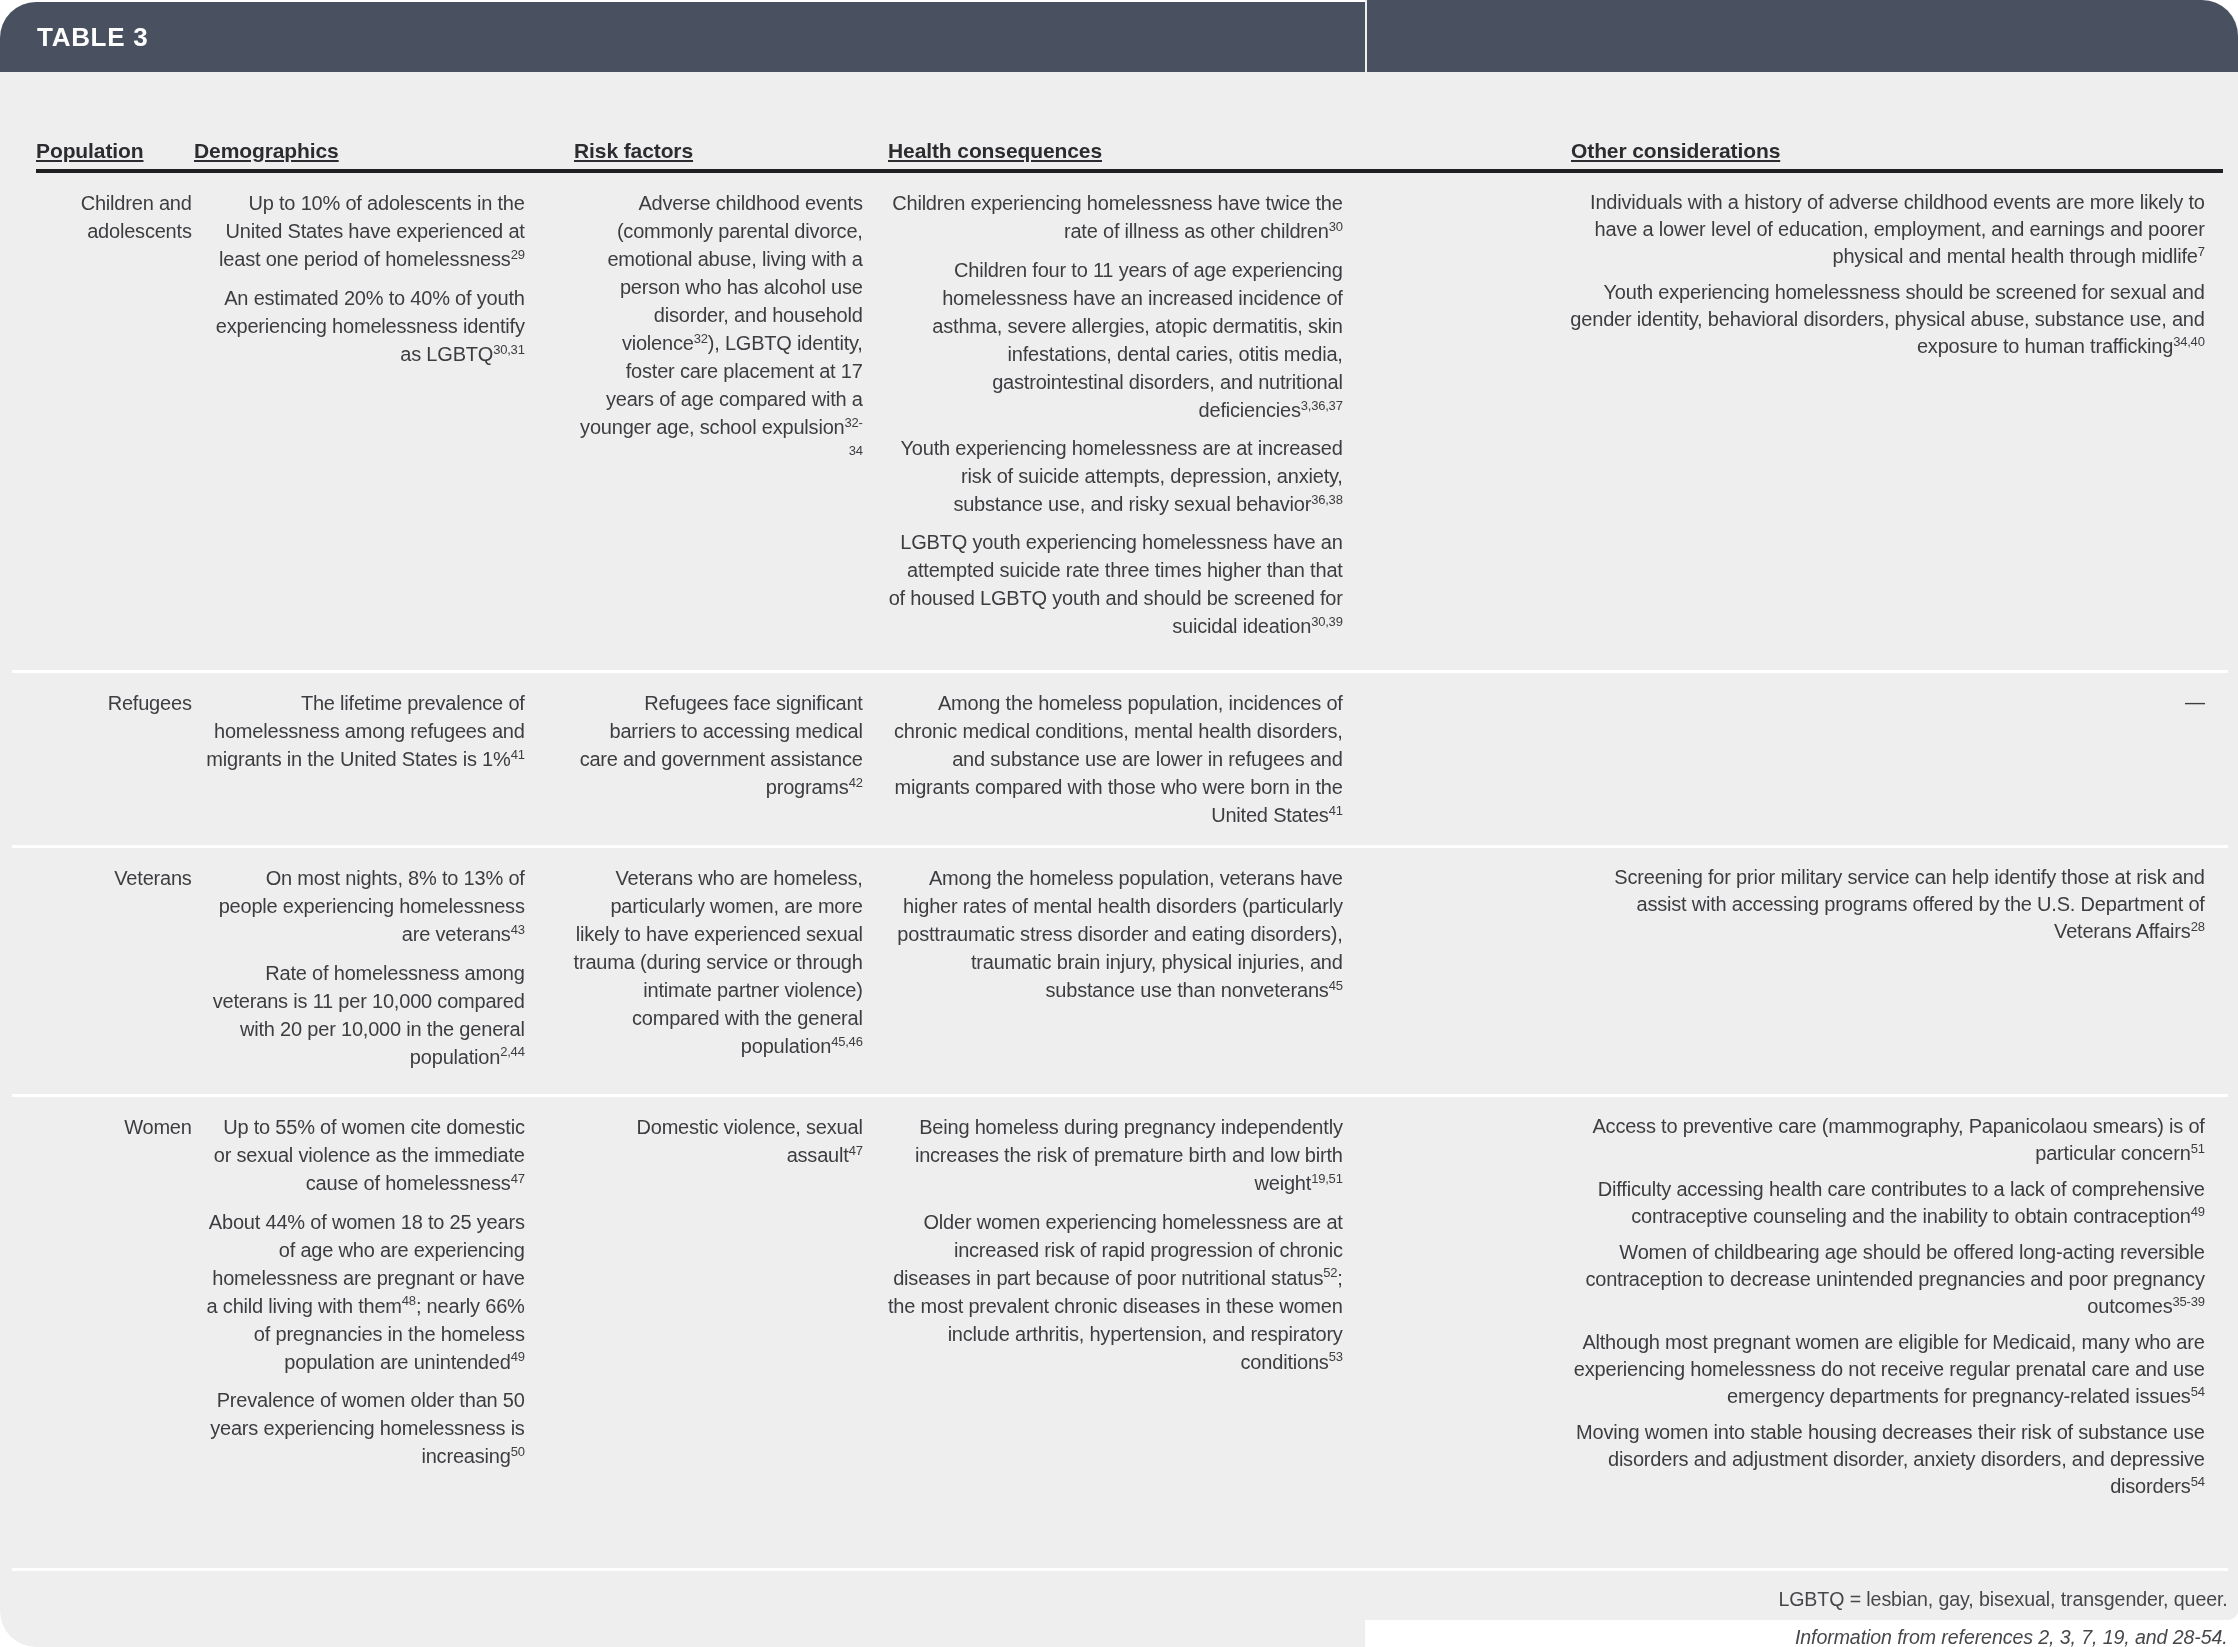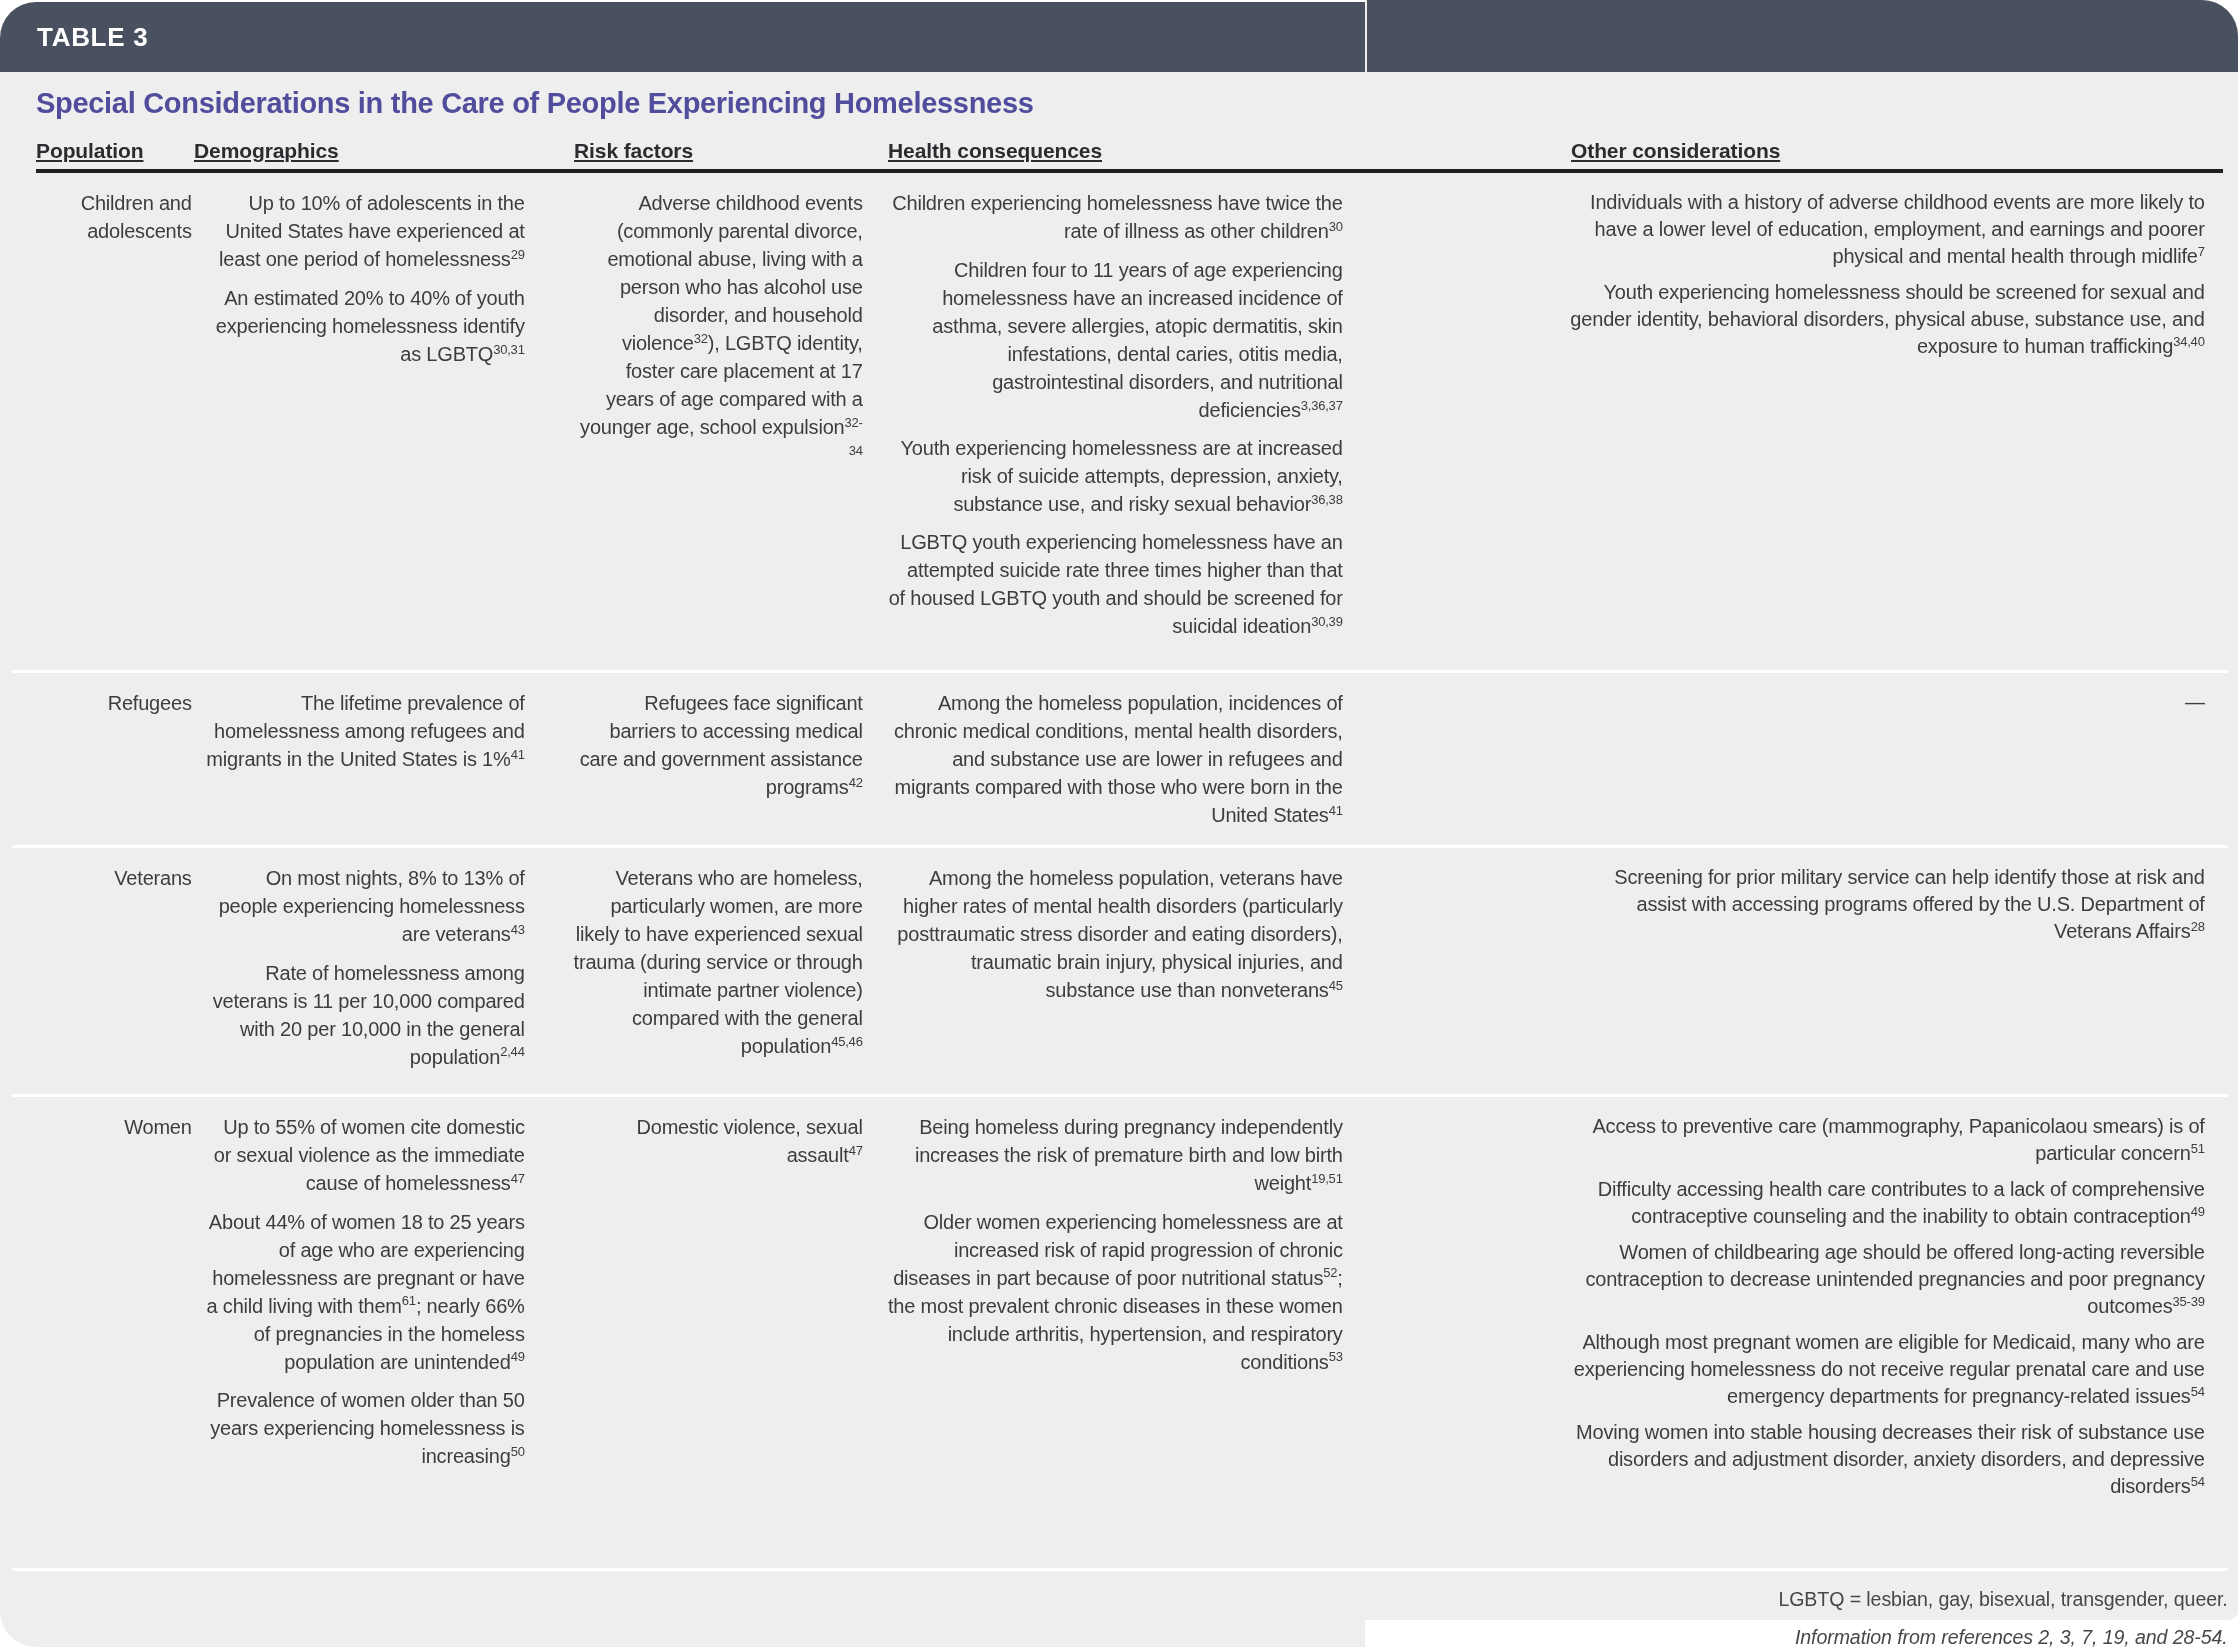--- a/index.html
+++ b/index.html
@@ -54,21 +54,20 @@
 </head>
 <body>
 
 <div class="page">
   <div class="card-left"></div>
   <div class="card-right"></div>
   <div class="bar-left"></div>
   <div class="bar-right"></div>
 
   <div class="table-label">TABLE 3</div>
-  <div class="title">Special Considerations in the Care of People Experiencing Homelessness</div>
 
   <div class="col-header ch1">Population</div>
   <div class="col-header ch2">Demographics</div>
   <div class="col-header ch3">Risk factors</div>
   <div class="col-header ch4">Health consequences</div>
   <div class="col-header ch5">Other considerations</div>
 
   <div class="rule"></div>
 
   <div class="table-body">
@@ -129,21 +128,21 @@
           <div class="cell c5">
             <p>Screening for prior military service can help identify those at risk and assist with accessing programs offered by the U.S. Department of Veterans Affairs<sup>28</sup></p>
           </div>
         </div>
         <div class="row">
           <div class="cell c1">
             <p>Women</p>
           </div>
           <div class="cell c2">
             <p>Up to 55% of women cite domestic or sexual violence as the immediate cause of homelessness<sup>47</sup></p>
-            <p>About 44% of women 18 to 25 years of age who are experienc­ing homelessness are pregnant or have a child living with them<sup>61</sup>; nearly 66% of pregnan­cies in the homeless population are unintended<sup>49</sup></p>
+            <p>About 44% of women 18 to 25 years of age who are experienc­ing homelessness are pregnant or have a child living with them<sup>48</sup>; nearly 66% of pregnan­cies in the homeless population are unintended<sup>49</sup></p>
             <p>Prevalence of women older than 50 years experiencing homelessness is increasing<sup>50</sup></p>
           </div>
           <div class="cell c3">
             <p>Domestic violence, sexual assault<sup>47</sup></p>
           </div>
           <div class="cell c4">
             <p>Being homeless during pregnancy inde­pendently increases the risk of premature birth and low birth weight<sup>19,51</sup></p>
             <p>Older women experiencing homelessness are at increased risk of rapid progression of chronic diseases in part because of poor nutritional status<sup>52</sup>; the most prevalent chronic diseases in these women include arthritis, hypertension, and respiratory conditions<sup>53</sup></p>
           </div>
           <div class="cell c5">

